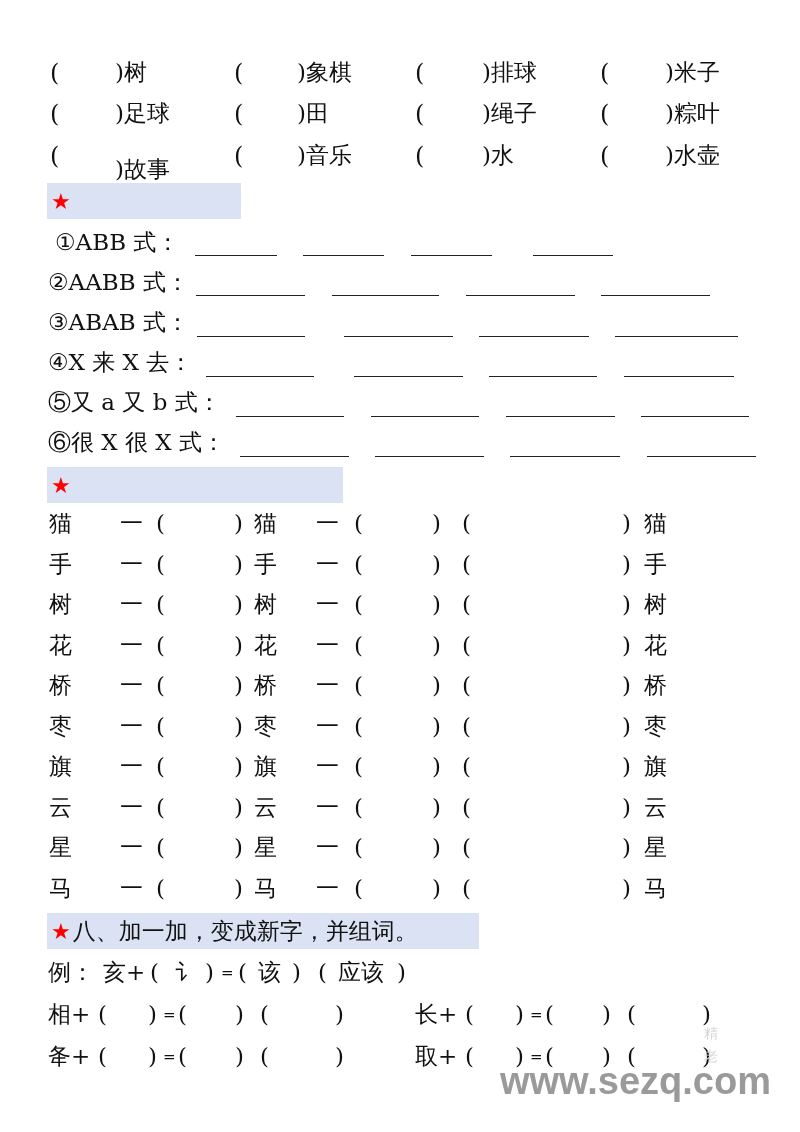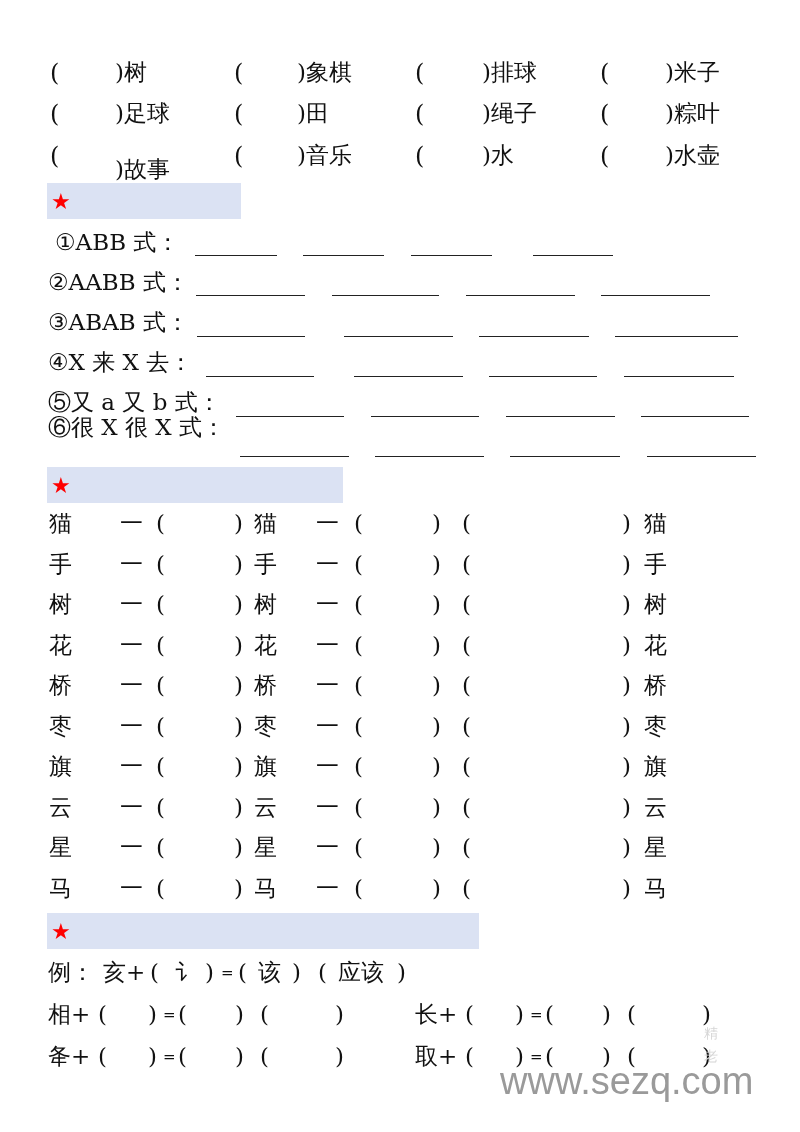--- a/index.html
+++ b/index.html
@@ -13,21 +13,21 @@
     .hdr {
       position:absolute; background:#dbe2f3; height:36px;
       display:flex; align-items:center; padding-left:4px;
       font-size:23px; white-space:nowrap;
     }
     .star { color:#ff0000; font-size:22px; margin-right:2px; }
     .line { position:absolute; height:0; border-top:1.6px solid #222; }
     .paren { font-family:"DejaVu Serif", serif; font-size:24px; }
     .wm {
       position:absolute; left:500px; top:1060px; font-family:"Liberation Sans", sans-serif;
-      font-size:38px; color:#9a9a9a; letter-spacing:0px;
+      font-size:38px; color:#9a9a9a; letter-spacing:0px;font-weight:bold;
     }
     .wm-faint { position:absolute; font-size:14px; color:#d6d6d6; font-family:"DejaVu Sans", sans-serif; }
   </style>
 </head>
 <body>
 
 <div>
 
   <span class="abs t paren" style="left:50px;top:61px">(</span>
   <span class="abs t" style="left:115px;top:61px"><span>)</span><span>树</span></span>
@@ -85,21 +85,21 @@
   <div class="line" style="left:354px;top:376px;width:109px"></div>
   <div class="line" style="left:489px;top:376px;width:108px"></div>
   <div class="line" style="left:624px;top:376px;width:110px"></div>
 
   <span class="abs t" style="left:48px;top:391px">⑤又 a 又 b 式：</span>
   <div class="line" style="left:236px;top:416px;width:108px"></div>
   <div class="line" style="left:371px;top:416px;width:108px"></div>
   <div class="line" style="left:506px;top:416px;width:109px"></div>
   <div class="line" style="left:641px;top:416px;width:108px"></div>
 
-  <span class="abs t" style="left:48px;top:416px">⑥很 X 很 X 式：</span>
+  <span class="abs t" style="left:48px;top:431px">⑥很 X 很 X 式：</span>
   <div class="line" style="left:240px;top:456px;width:109px"></div>
   <div class="line" style="left:375px;top:456px;width:109px"></div>
   <div class="line" style="left:510px;top:456px;width:110px"></div>
   <div class="line" style="left:647px;top:456px;width:109px"></div>
 </div>
 
 <div class="hdr" style="left:47px;top:467px;width:292px;">
   <span class="star">★</span>
 </div>
 
@@ -231,20 +231,21 @@
       <span class="abs t" style="left: 354px; top: 877px;">(</span>
       <span class="abs t" style="left: 432px; top: 877px;">)</span>
       <span class="abs t" style="left: 462px; top: 877px;">(</span>
       <span class="abs t" style="left: 622px; top: 877px;">)</span>
       <span class="abs t" style="left: 644px; top: 877px;">马</span>
     </div>
   </div>
 
 <div class="hdr" style="left:47px;top:913px;width:428px;">
   <span class="star">★</span>
+  <span>八、加一加，变成新字，并组词。</span>
 </div>
 
 <div>
   <span class="abs t" style="left:48px;top:961px">例：</span>
   <span class="abs t" style="left:103px;top:961px">亥+</span>
   <span class="abs t" style="left:150px;top:961px">(</span>
   <span class="abs t" style="left:175px;top:961px">讠</span>
   <span class="abs t" style="left:205px;top:961px">)</span>
   <span class="abs" style="left:221px;top:966px;font-size:15px">=</span>
   <span class="abs t" style="left:238px;top:961px">(</span>

